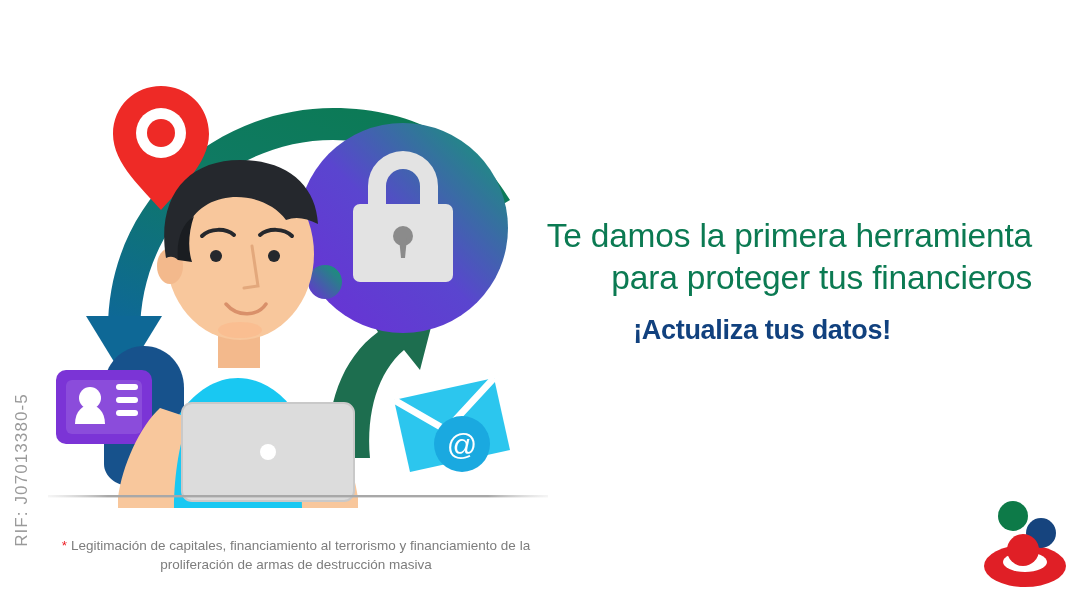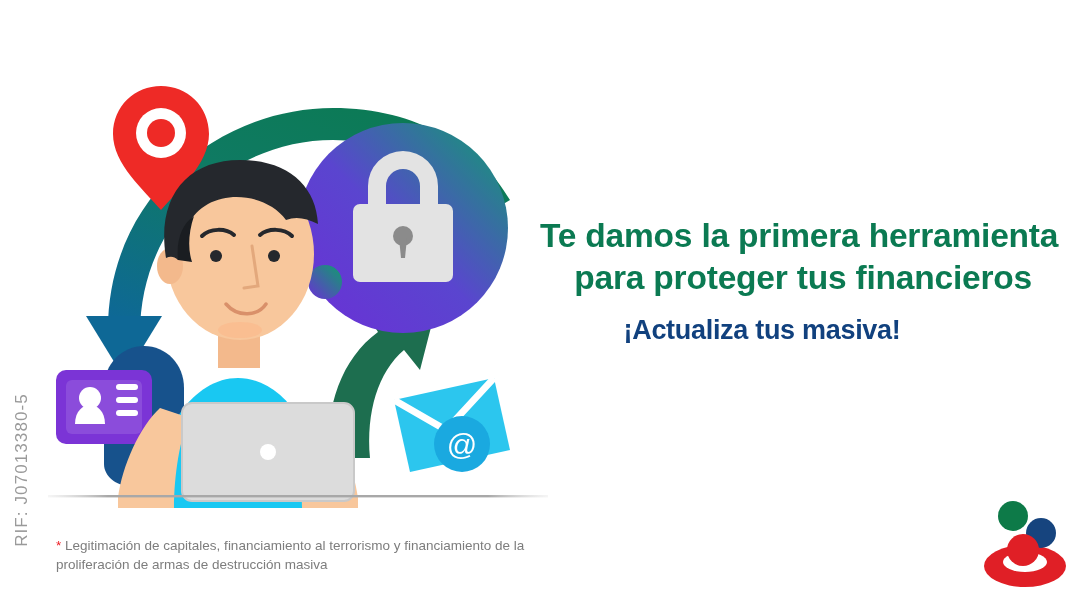--- a/index.html
+++ b/index.html
@@ -30,37 +30,37 @@
   #illustration svg { display:block; width:100%; height:100%; }
 
   
   #copy-block {
     position:absolute; left:540px; top:215px;
     width:492px; text-align:right;
   }
   .headline-line {
     font-size:33.5px; line-height:42px;
     color:#0b7a52; white-space:nowrap;
-    font-weight:700; letter-spacing:-0.2px;
+    font-weight:400; letter-spacing:-0.2px;
   }
   #headline-asterisk {
     color:#ed1c24; font-size:24px;
     vertical-align:super; line-height:0;
   }
   #subheadline {
     margin-top:16px; margin-right:48px;
     font-size:27px; font-weight:bold;
     color:#11417e; letter-spacing:-0.3px;
     text-align:center;
   }
 
   
   #footnote {
     position:absolute; left:56px; top:536px;
-    width:480px; 
+    width:480px; text-align:center;
     font-size:13.5px; line-height:19px; color:#7d7d7d;
   }
   #footnote-asterisk { color:#ed1c24; }
 
   
   #anniversary-logo {
     position:absolute; left:862px; top:492px;
     width:112px; height:100px;
   }
   #brand-logo {
@@ -223,21 +223,21 @@
         <circle cx="220" cy="374" r="8" fill="#ffffff"></circle>
       </g>
 
       <rect x="0" y="417" width="500" height="2.4" fill="url(#deskFade)"></rect>
     </svg>
   </div>
 
   <div id="copy-block">
     <div class="headline-line">Te damos la primera herramienta</div>
     <div class="headline-line">para proteger tus financieros</div>
-    <div id="subheadline">¡Actualiza tus masiva!</div>
+    <div id="subheadline">¡Actualiza tus datos!</div>
   </div>
 
   <div id="footnote">
     <span id="footnote-asterisk">*</span>
     <span>Legitimación de capitales, financiamiento al terrorismo y</span>
     <span>financiamiento de la proliferación de armas de destrucción masiva</span>
   </div>
 
 
   <div id="brand-logo">

